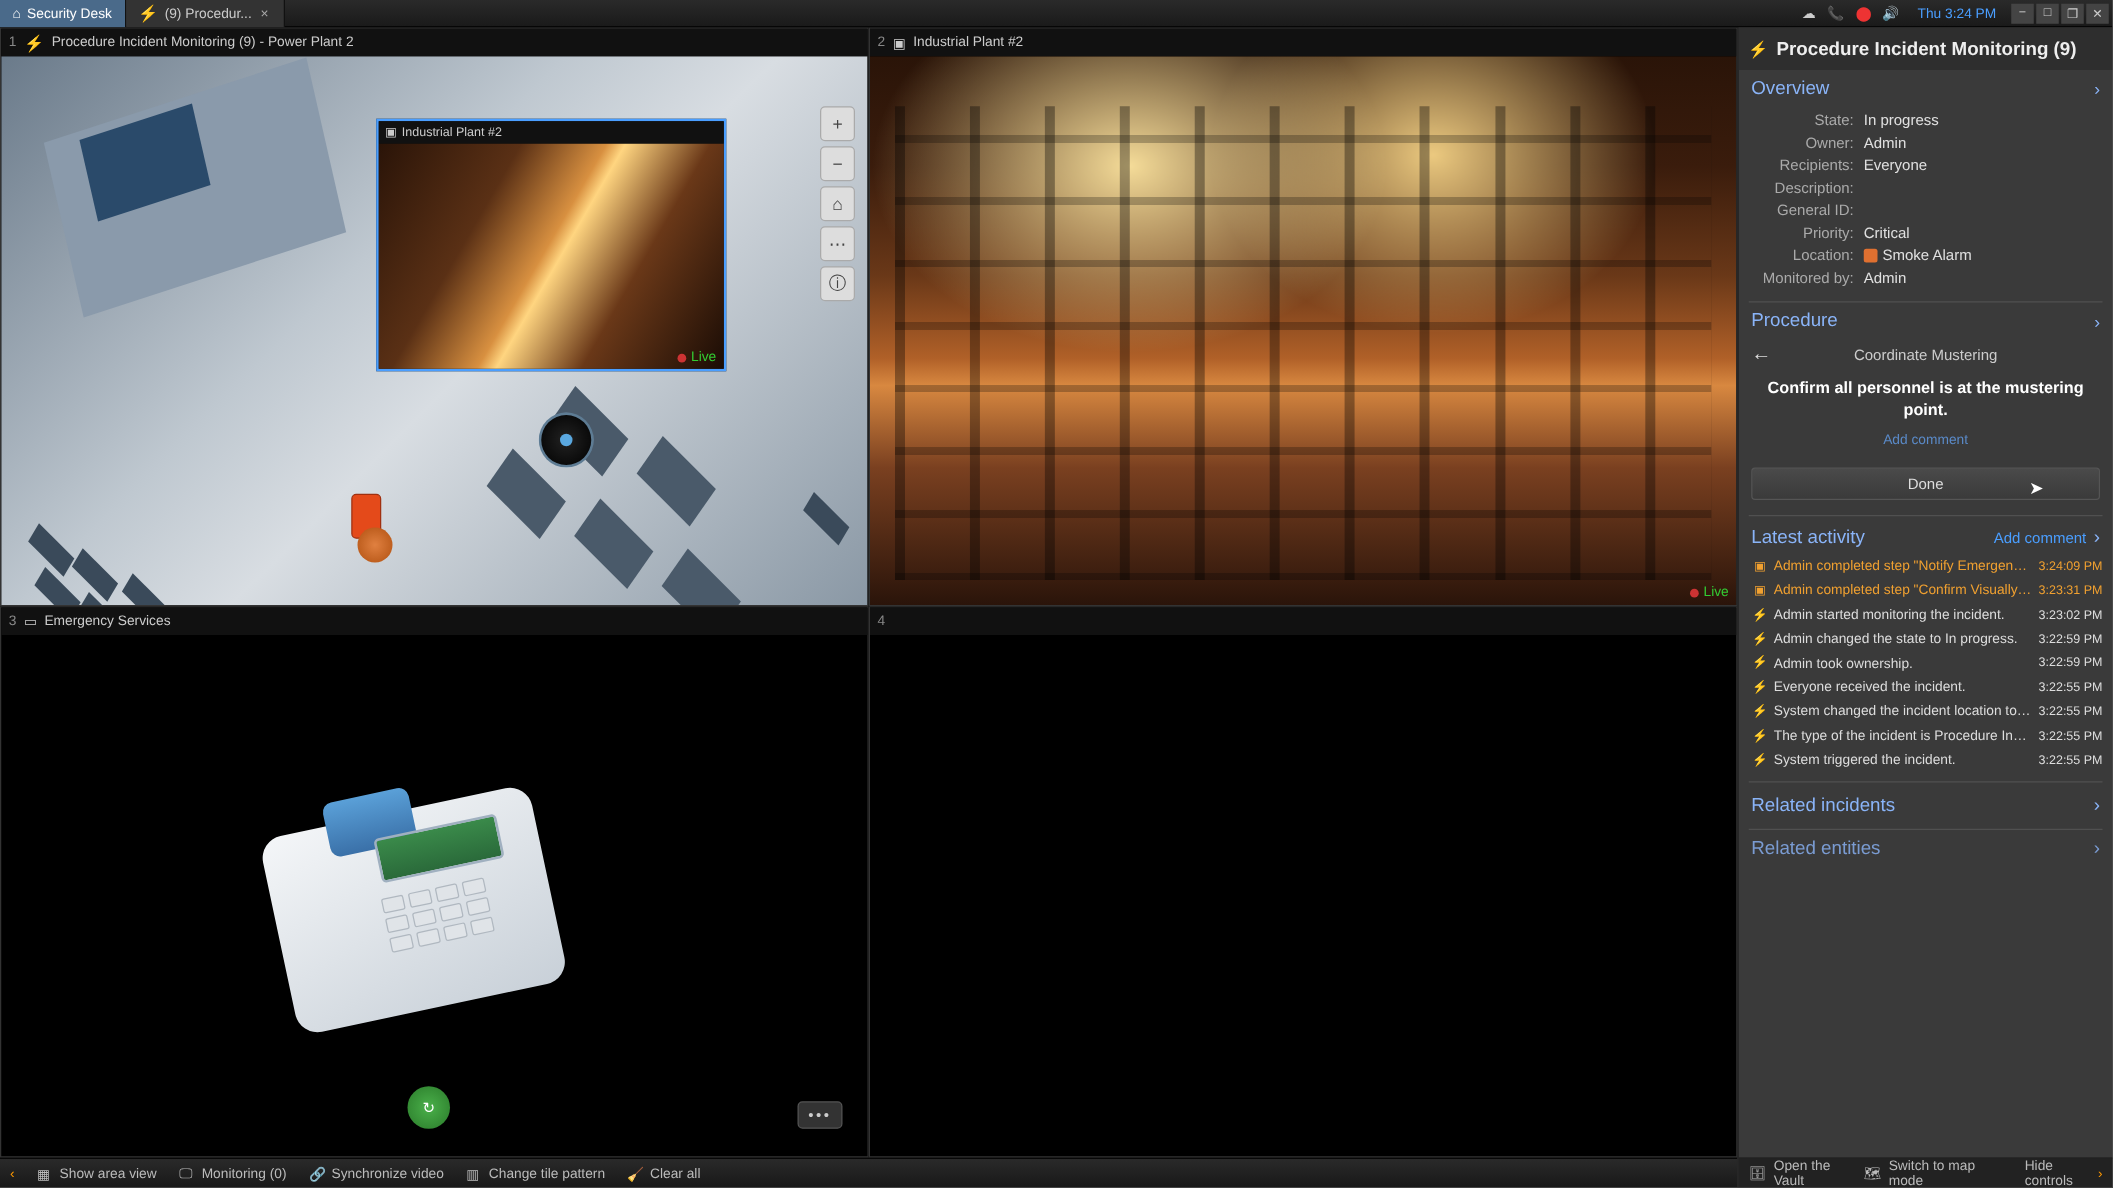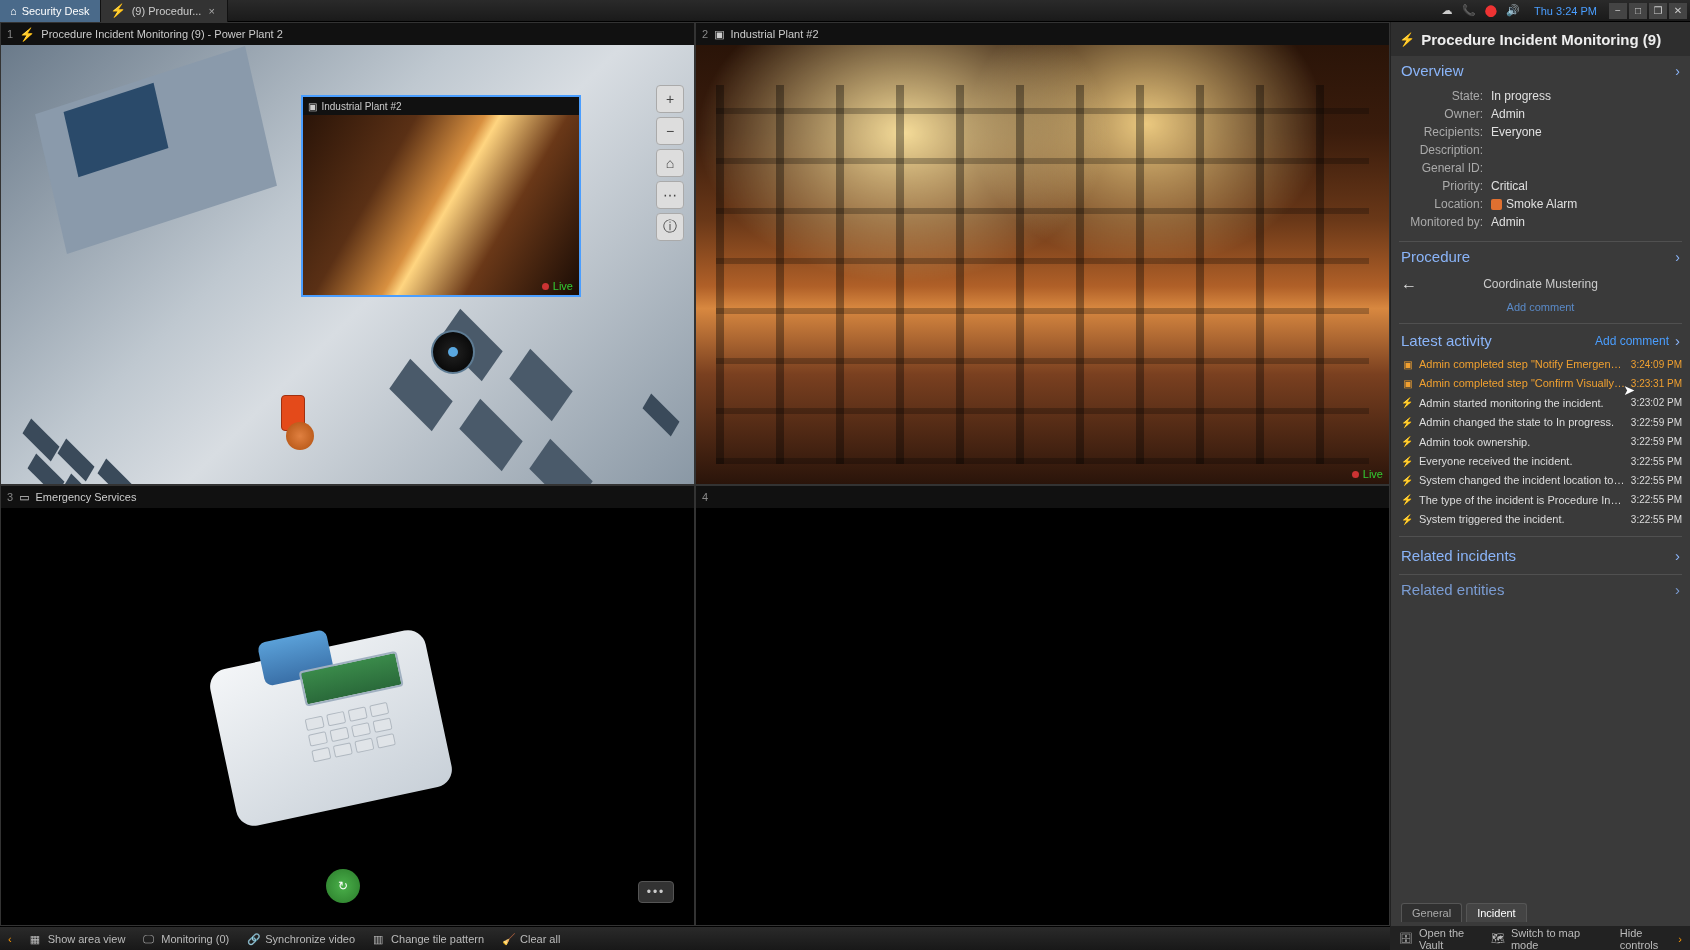--- a/index.html
+++ b/index.html
@@ -401,22 +401,26 @@
 
     <div class="section-hd">
       <span>Procedure</span>
       <span class="chevr">›</span>
     </div>
     <div class="proc-nav">
       <span class="proc-back">←</span>
       <span class="proc-label">Coordinate Mustering</span>
       <span style="width:20px"></span>
     </div>
+    <div class="proc-text">Confirm all personnel is at the mustering point.</div>
     <div class="cursor">➤</div>
     <div class="add-comment-sm">Add comment</div>
+    <div class="done-btn">
+        <span>Done</span>
+      </div>
     <div class="hr"></div>
 
     <div class="activity-hd">
       <span>Latest activity</span>
       <span style="display:flex; align-items:center; gap:6px;">
         <span class="activity-add">Add comment</span>
         <span class="chevr">›</span>
       </span>
     </div>
     <div class="activity-list" id="activity-list">
@@ -474,24 +478,20 @@
     </div>
     <div class="hr"></div>
     <div class="related-hd" style="padding-top:6px; padding-bottom:2px; opacity:.8;">
       <span>Related entities</span>
       <span class="chevr">›</span>
     </div>
 
     <div style="flex:1"></div>
 
 
-    <div class="subtabs">
-      <div class="subtab"><span>General</span></div>
-      <div class="subtab active"><span>Incident</span></div>
-    </div>
 
     <div class="side-bottom">
       <div class="bbtn">
         <span>🗄</span>
         <span>Open the Vault</span>
       </div>
       <div class="bbtn">
         <span>🗺</span>
         <span>Switch to map mode</span>
       </div>

